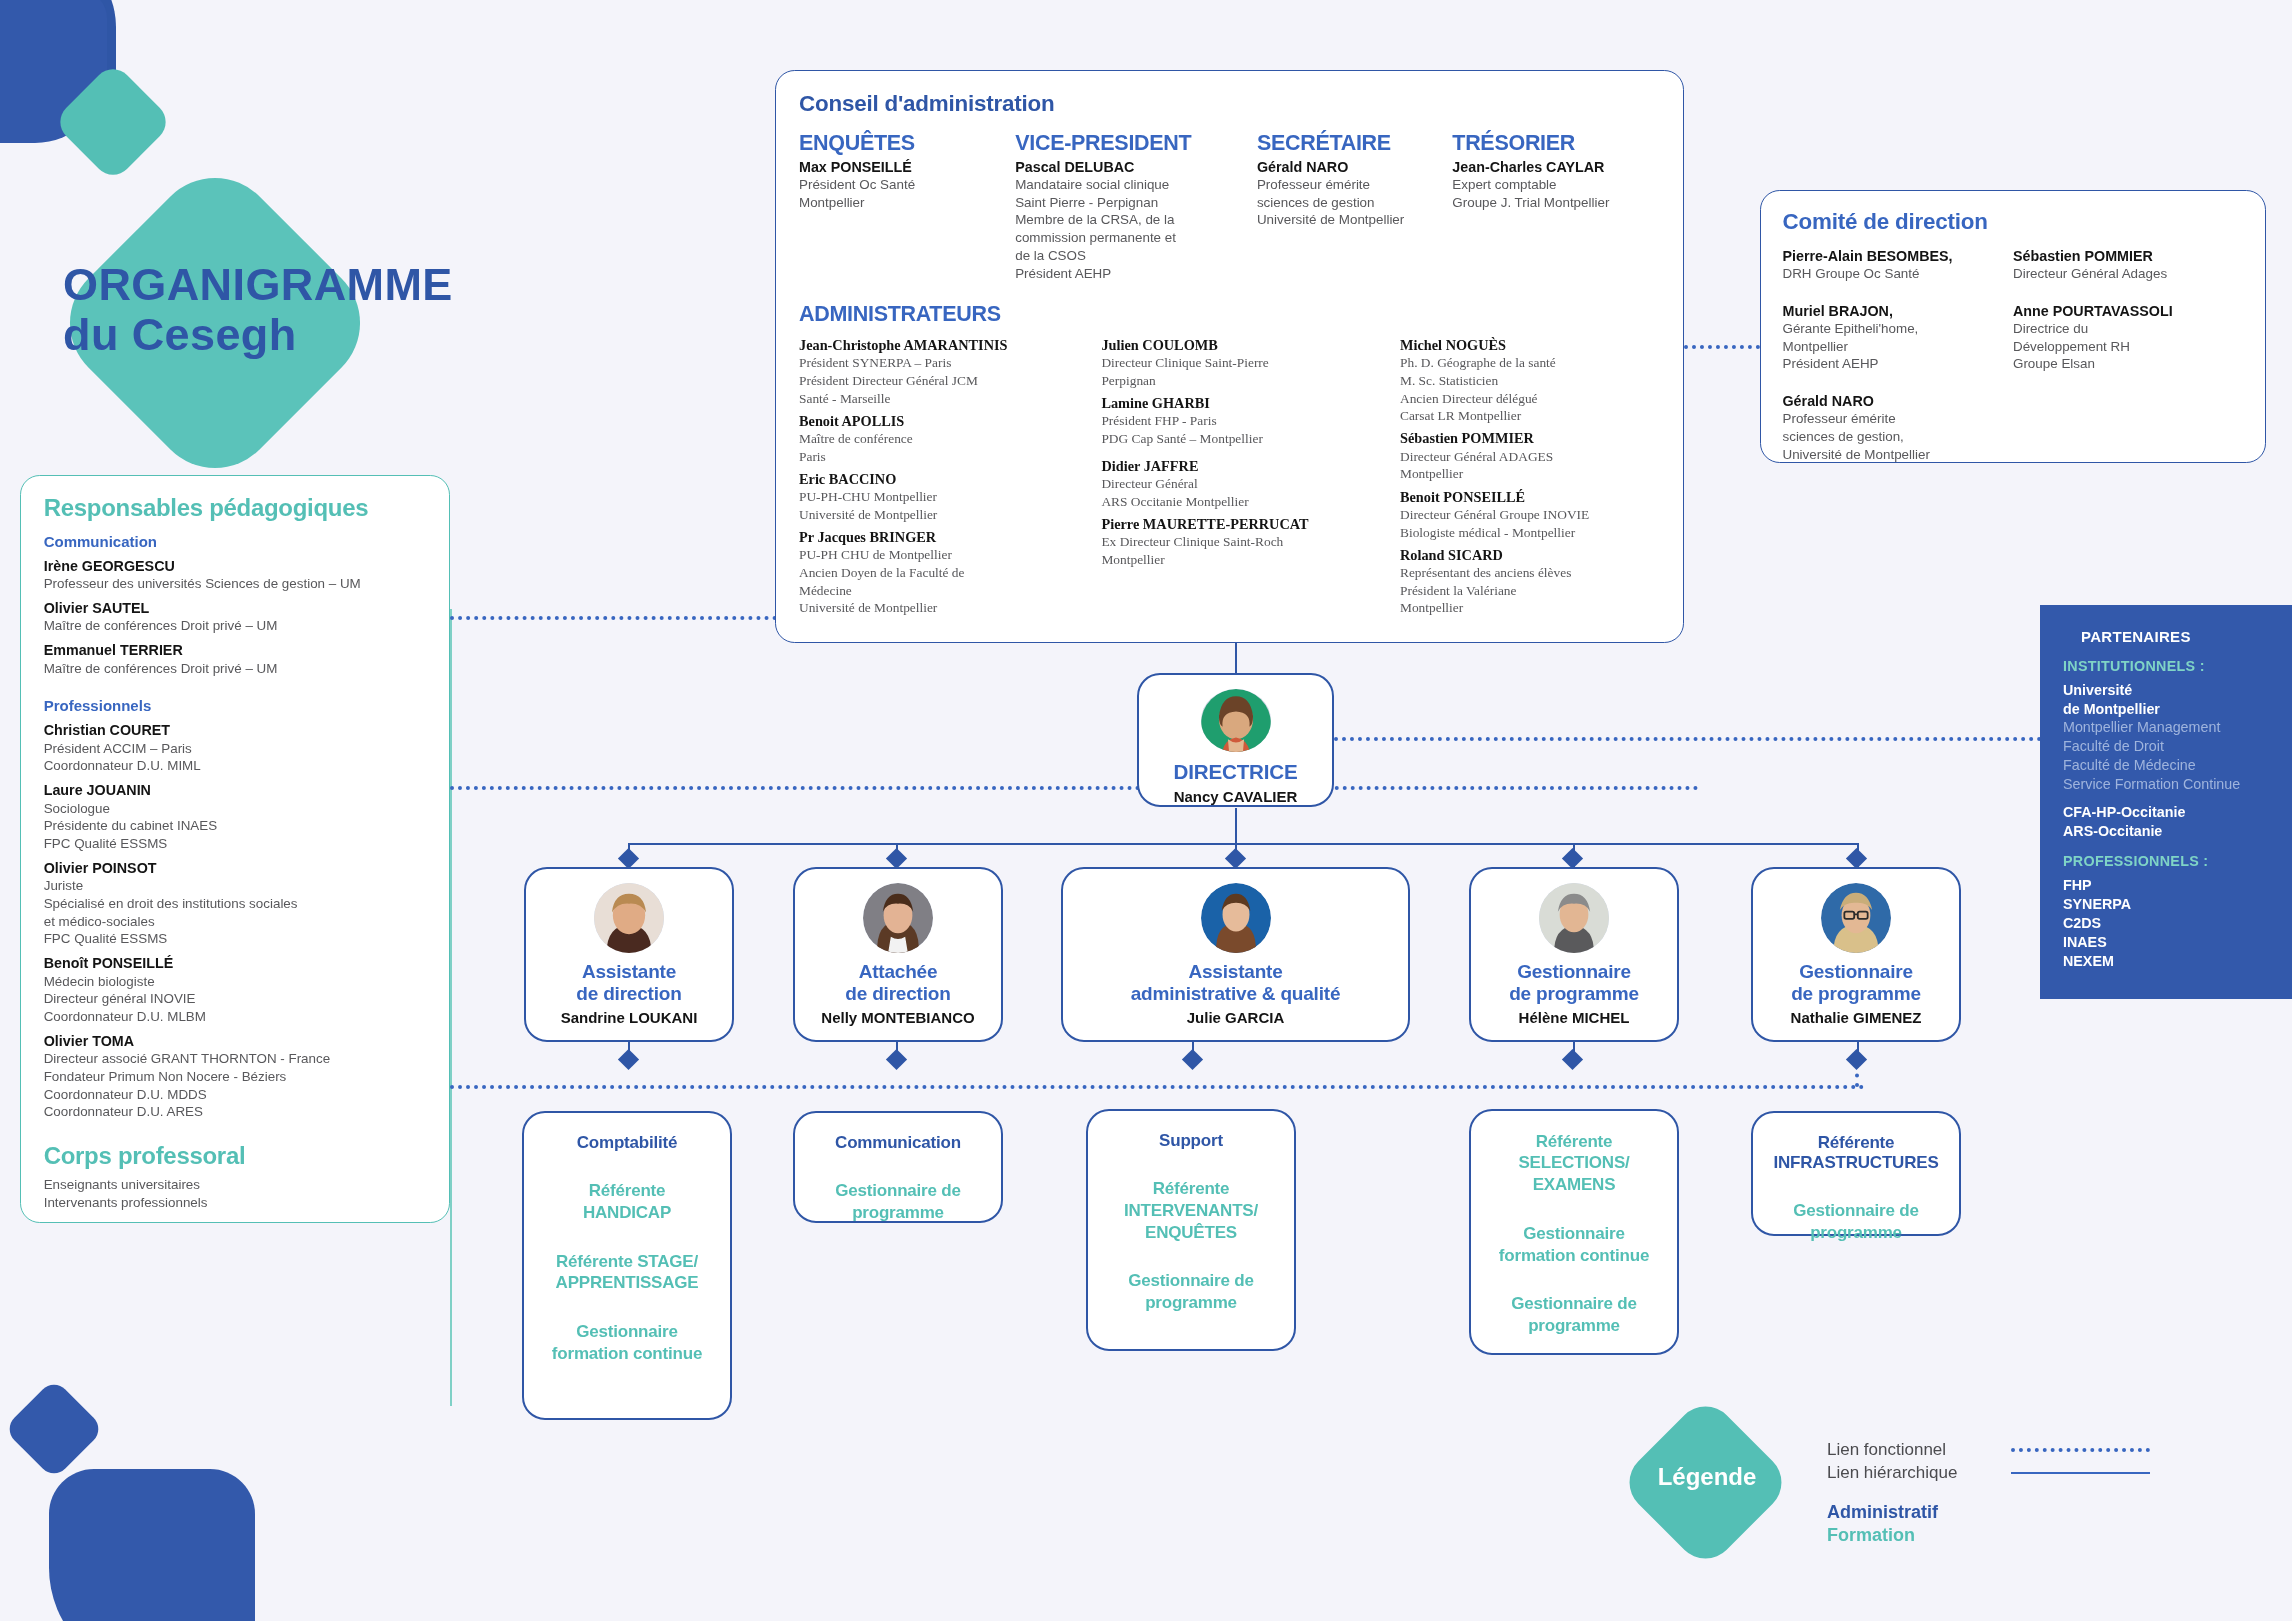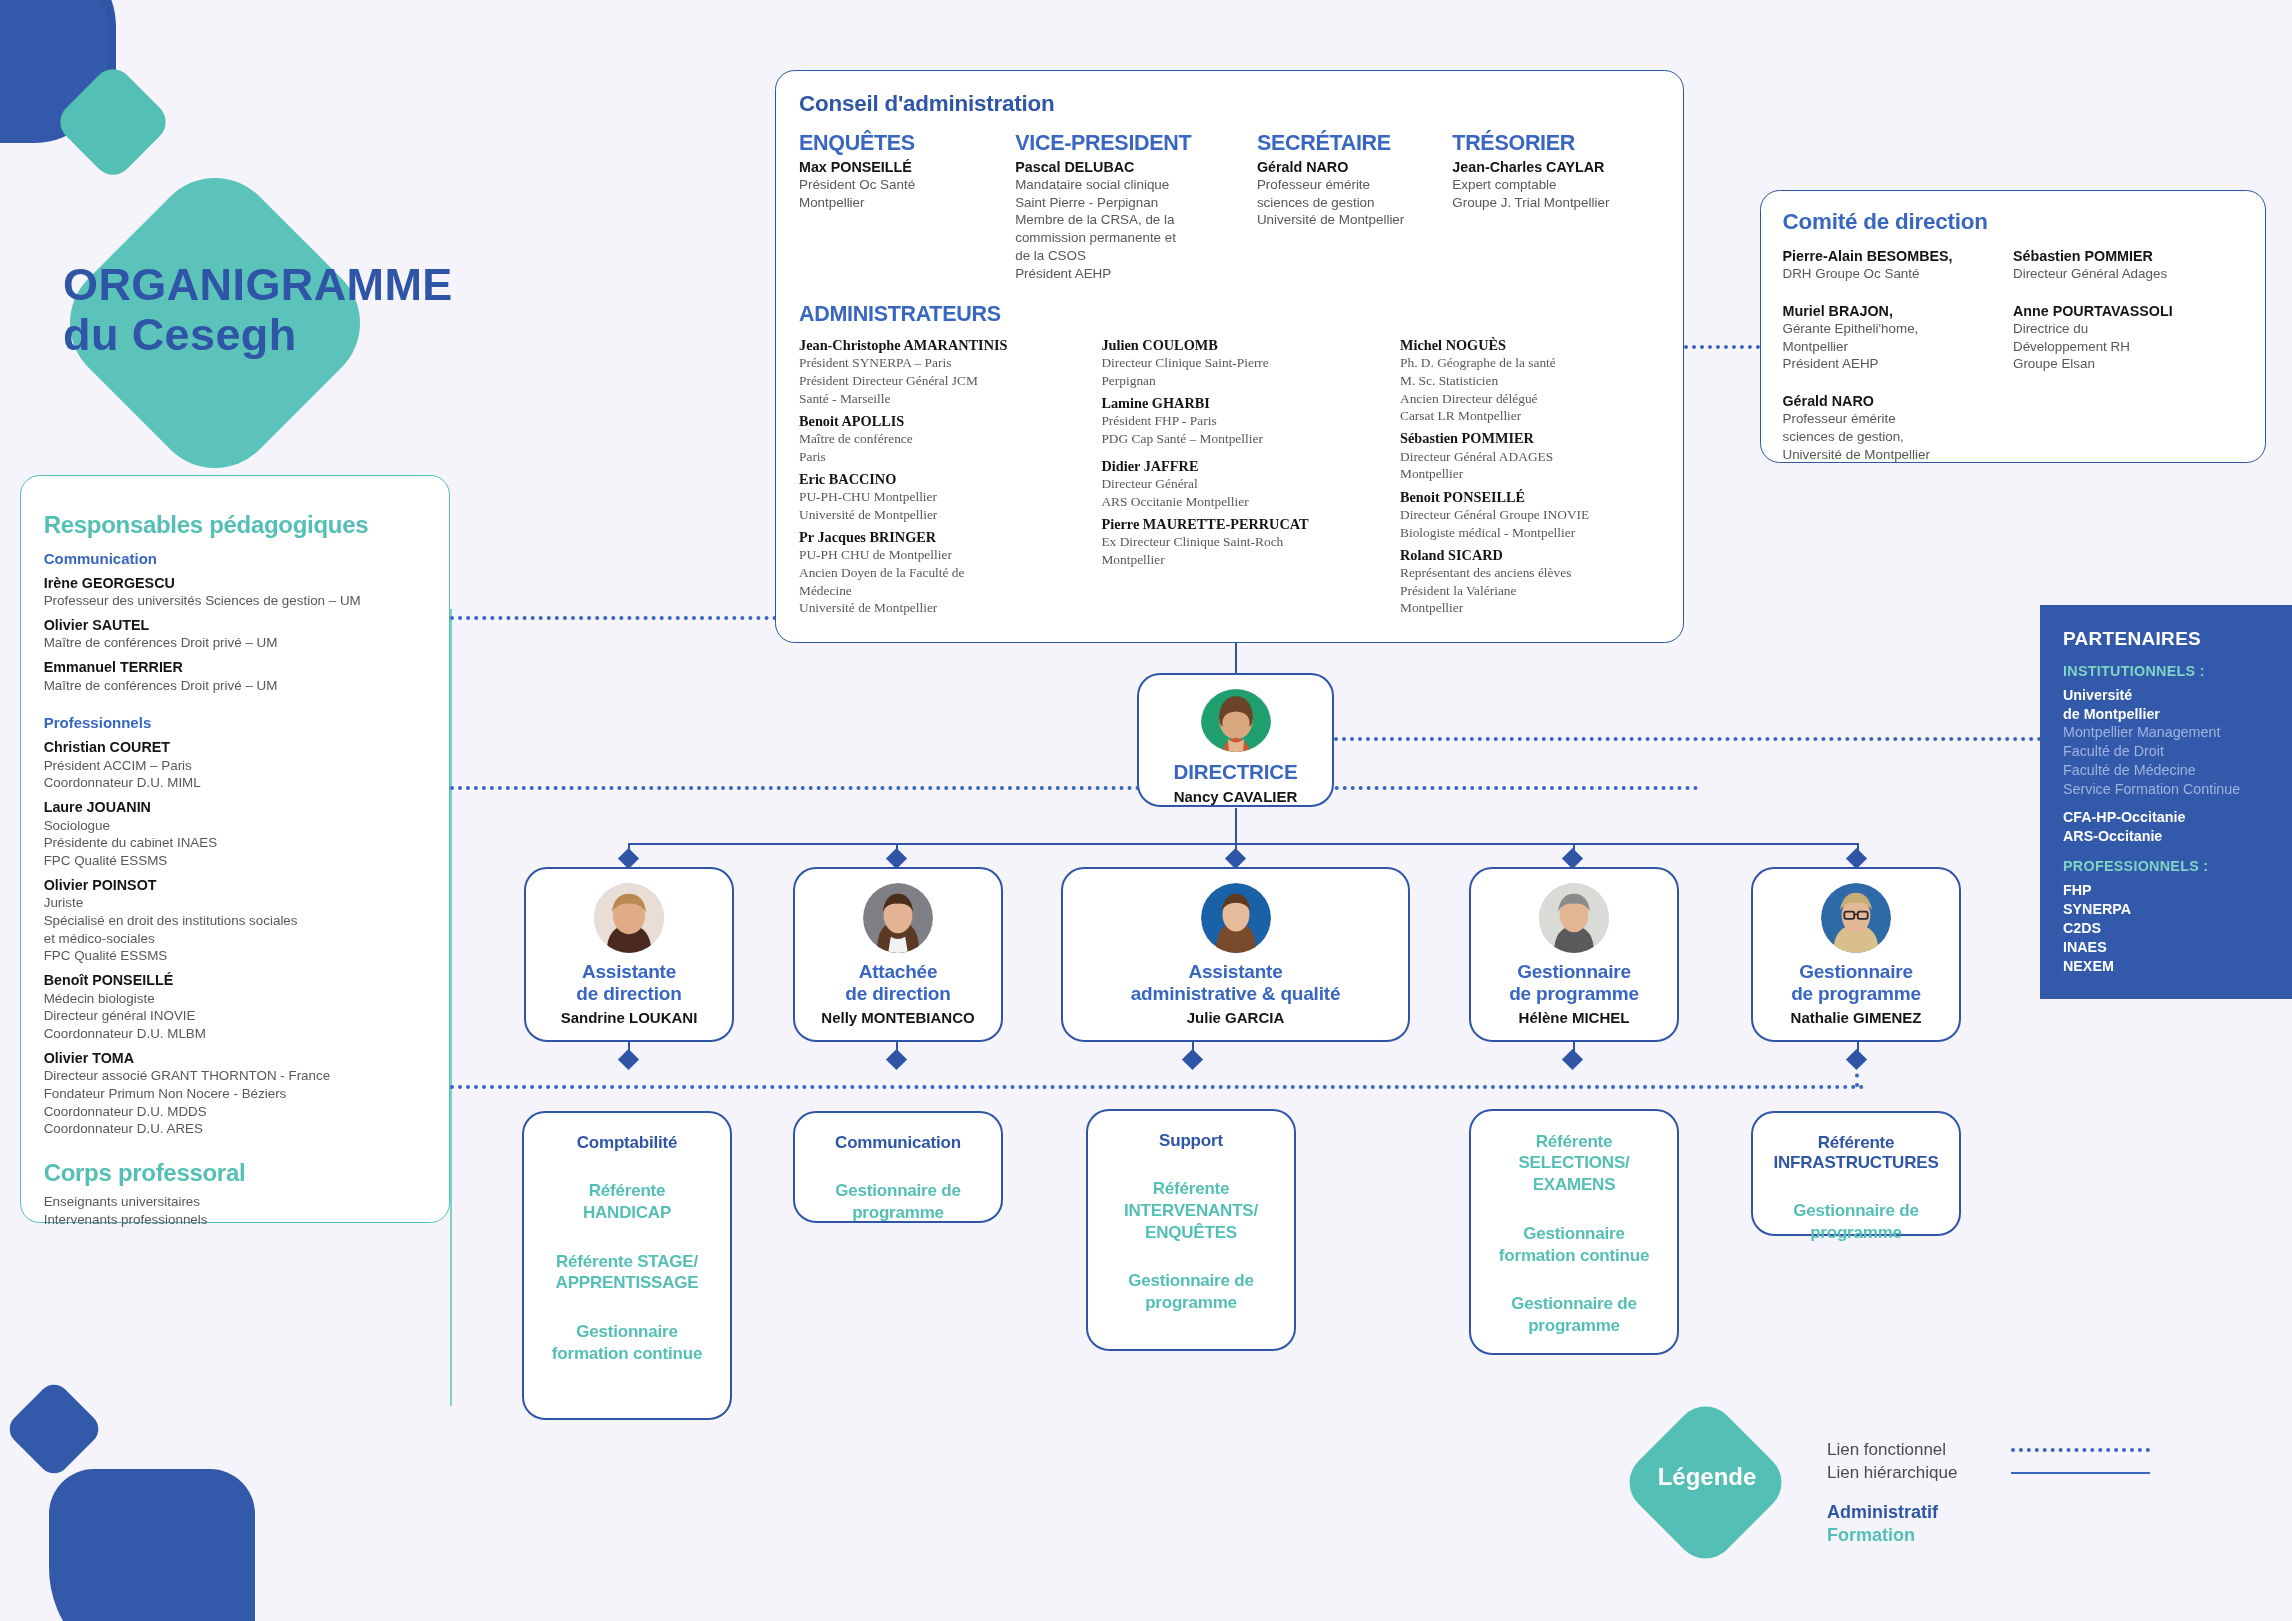--- a/index.html
+++ b/index.html
@@ -92,34 +92,34 @@
   #comite{
     left:1760px;top:190px;width:506px;height:273px;padding:18px 21.5px;z-index:4;
   }
   #comite h2{font-size:22.4px;color:#3866c0;font-weight:bold;margin-bottom:11.6px;letter-spacing:-0.2px;}
   .comite-cols{display:flex;}
   .comite-col{width:50%;padding-right:12.5px;}
   .comite-entry{margin-bottom:19px;}
 
   
   #respons{
-    left:19.7px;top:475px;width:430px;height:748px;padding:35px 23px;z-index:4;
+    left:19.7px;top:475px;width:430px;height:748px;padding:18px 23px;z-index:4;
   }
   #respons h2{font-size:24px;color:#54bfb5;font-weight:bold;margin-bottom:10.7px;letter-spacing:-0.3px;}
   #respons h3.sub{font-size:15px;color:#3866c0;font-weight:bold;margin:0 0 7.2px 0;}
   #respons h3.sub.second{margin-top:19.7px;}
   .resp-entry{margin-bottom:6.3px;}
   #corps-title{font-size:24px;color:#54bfb5;font-weight:bold;margin-top:21.5px;margin-bottom:5.4px;letter-spacing:-0.3px;}
 
   
   #partenaires{
     left:2040px;top:605px;width:253px;height:394px;
     background:#3359ab;padding:23px 0 0 23px;z-index:4;color:#fff;
   }
-  #partenaires h2{font-size:19px;font-weight:bold;letter-spacing:0.3px;margin-bottom:12.5px;}
+  #partenaires h2{font-size:15px;font-weight:bold;letter-spacing:0.3px;margin-bottom:12.5px;margin-left:18px;}
   .part-sub{font-size:14.3px;font-weight:bold;color:#7fd4c6;letter-spacing:0.3px;margin-bottom:7.2px;}
   .part-sub.second{margin-top:12.5px;}
   .part-strong{font-size:14.3px;font-weight:bold;color:#fff;line-height:1.32;}
   .part-light{font-size:14.3px;color:#9fb4dd;line-height:1.32;}
   .part-gap{height:9px;}
 
   
   .node{
     background:#fff;border:2.2px solid #2f56a6;border-radius:23px;
     display:flex;flex-direction:column;align-items:center;justify-content:flex-start;

